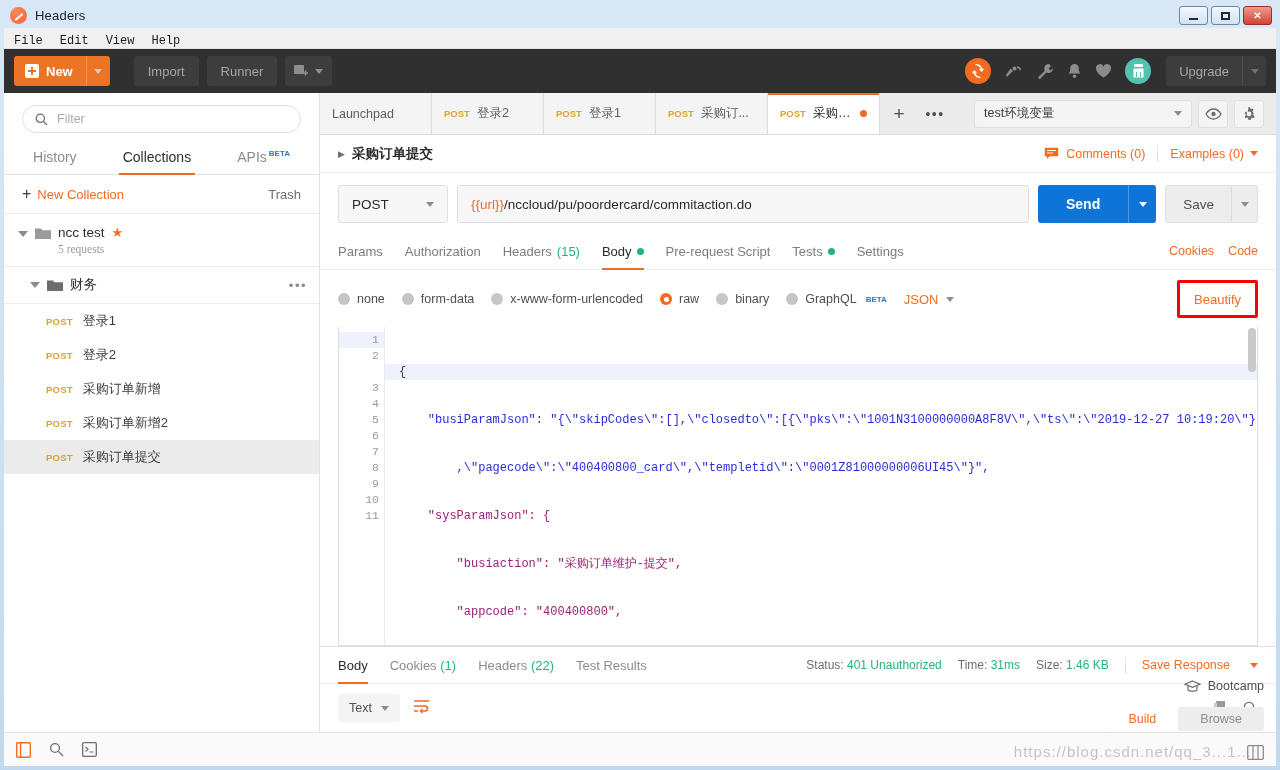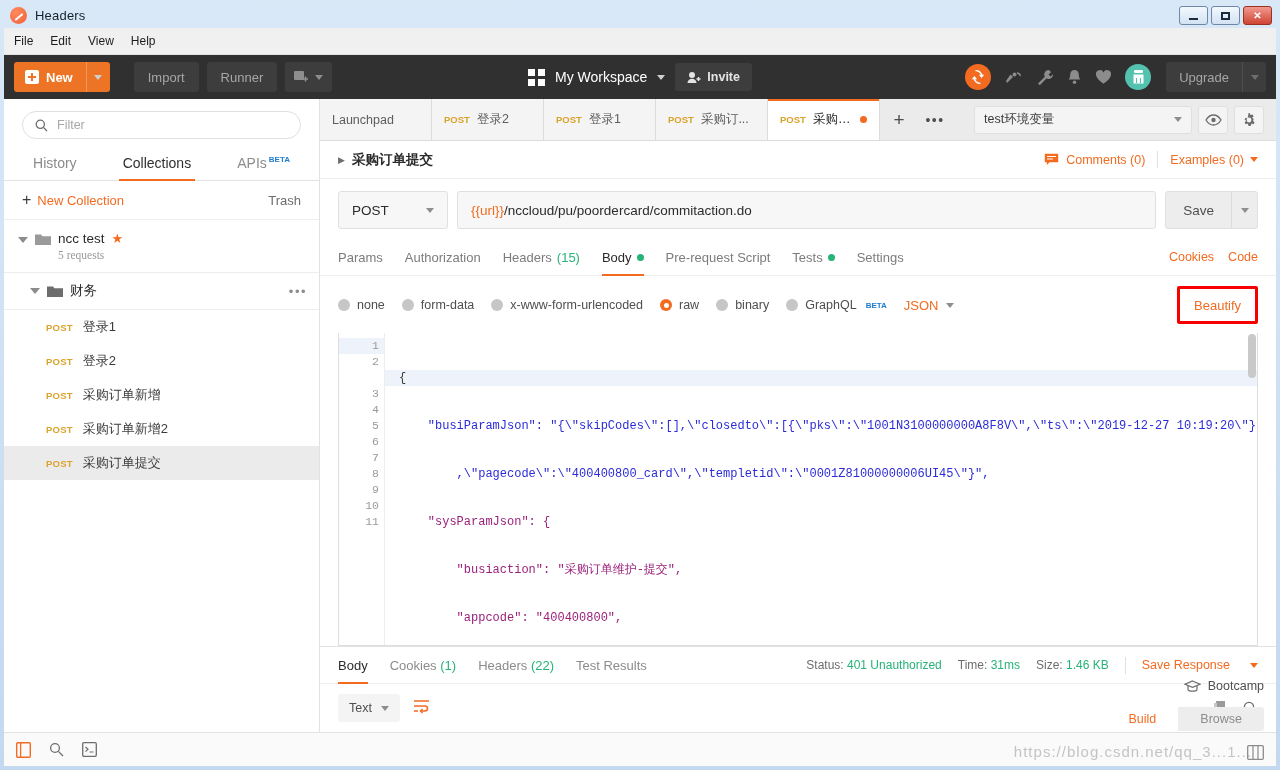--- a/index.html
+++ b/index.html
@@ -45,23 +45,24 @@
   }
   .win-btn.close {
     background: linear-gradient(#f09a8e, #cf4434);
     border-color: #9d3022; color: #fff; font-weight: bold;
   }
   .win-btn .min-g { width: 9px; height: 2px; background: #1b2c40; margin-top: 6px; }
   .win-btn .max-g { width: 9px; height: 8px; border: 2px solid #1b2c40; }
 
   
   .menubar {
-    height: 27px; background: #f0f0f0; display: flex; align-items: center;
+    height: 21px; background: #f0f0f0; display: flex; align-items: flex-end;
     padding-left: 10px; gap: 17px; flex: none;
     border-bottom: 1px solid #e2e2e2;
+    font-family: Liberation Mono, monospace;
   }
   .menubar span { font-size: 12px; color: #1c1c1c; }
 
   
   .toolbar {
     height: 44px; background: #303030; display: flex; align-items: center;
     padding: 0 10px; flex: none; position: relative;
   }
   .btn-new {
     display: flex; align-items: center; height: 30px;
@@ -464,38 +465,20 @@
     <div class="tb-btn">Import</div>
     <div class="tb-btn">Runner</div>
     <div class="tb-btn icon-btn">
       <svg width="15" height="14" viewBox="0 0 15 14">
         <rect x="0" y="1" width="10" height="9" rx="1" fill="#8e8e8e"></rect>
         <path d="M11.5 6.5v5M9 9h5" stroke="#8e8e8e" stroke-width="1.6"></path>
       </svg>
       <span class="caret dark"></span>
     </div>
 
-    <div class="ws-center">
-      <span class="grid-icon">
-          <i></i>
-          <i></i>
-          <i></i>
-          <i></i>
-        </span>
-      <span class="ws-name">My Workspace</span>
-      <span class="caret"></span>
-      <div class="btn-invite">
-        <svg width="14" height="13" viewBox="0 0 14 13">
-          <circle cx="5" cy="4" r="3" fill="#e4e4e4"></circle>
-          <path d="M0.5 12c0-2.6 2-4.2 4.5-4.2S9.5 9.4 9.5 12z" fill="#e4e4e4"></path>
-          <path d="M11.5 6v4M9.5 8h4" stroke="#e4e4e4" stroke-width="1.4"></path>
-        </svg>
-        <span>Invite</span>
-      </div>
-    </div>
 
     <div class="tb-right">
       <div class="sync-circle">
         <svg width="16" height="16" viewBox="0 0 16 16">
           <path d="M8 2.2a5.8 5.8 0 015.3 3.5h-1.9l2.7 3.2 2.6-3.2h-1.8A7 7 0 008 1z" fill="#fff" transform="translate(-2.5,0)"></path>
           <path d="M8 13.8A5.8 5.8 0 012.7 10.3h1.9L1.9 7.1-.7 10.3h1.8A7 7 0 008 15z" fill="#fff" transform="translate(2.5,0)"></path>
         </svg>
       </div>
       <svg width="19" height="17" viewBox="0 0 19 17">
         <path class="ic" d="M3 14l6-6-2.5-2.5L2 12z"></path>
@@ -669,20 +652,26 @@
 
       <div class="urlbar">
         <div class="method-sel">
           <span>POST</span>
           <span class="cv caret dark"></span>
         </div>
         <div class="url-input">
           <span class="url-var">{{url}}</span>
             <span>/nccloud/pu/poordercard/commitaction.do</span>
         </div>
+        <div class="btn-send">
+          <span class="s-lbl">Send</span>
+          <span class="s-car">
+              <span class="caret-w"></span>
+            </span>
+        </div>
         <div class="btn-save">
           <span class="s-lbl">Save</span>
           <span class="s-car">
               <span class="caret dark"></span>
             </span>
         </div>
       </div>
 
       <div class="reqtabs">
         <div class="rqt">Params</div>

